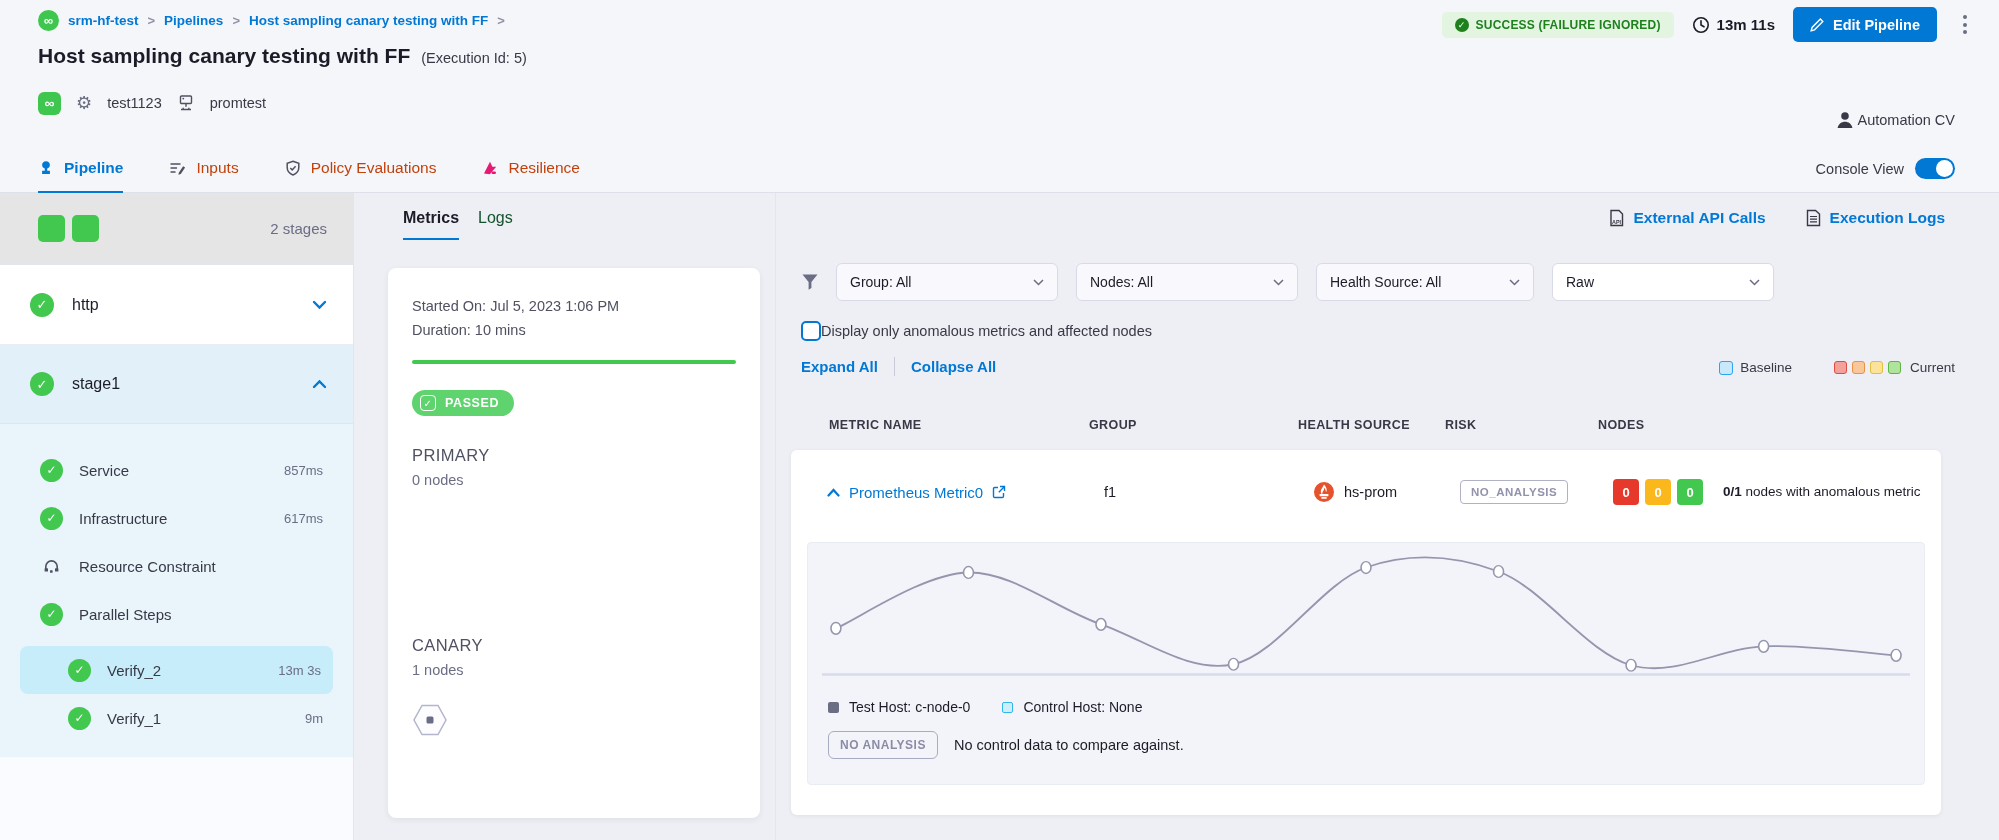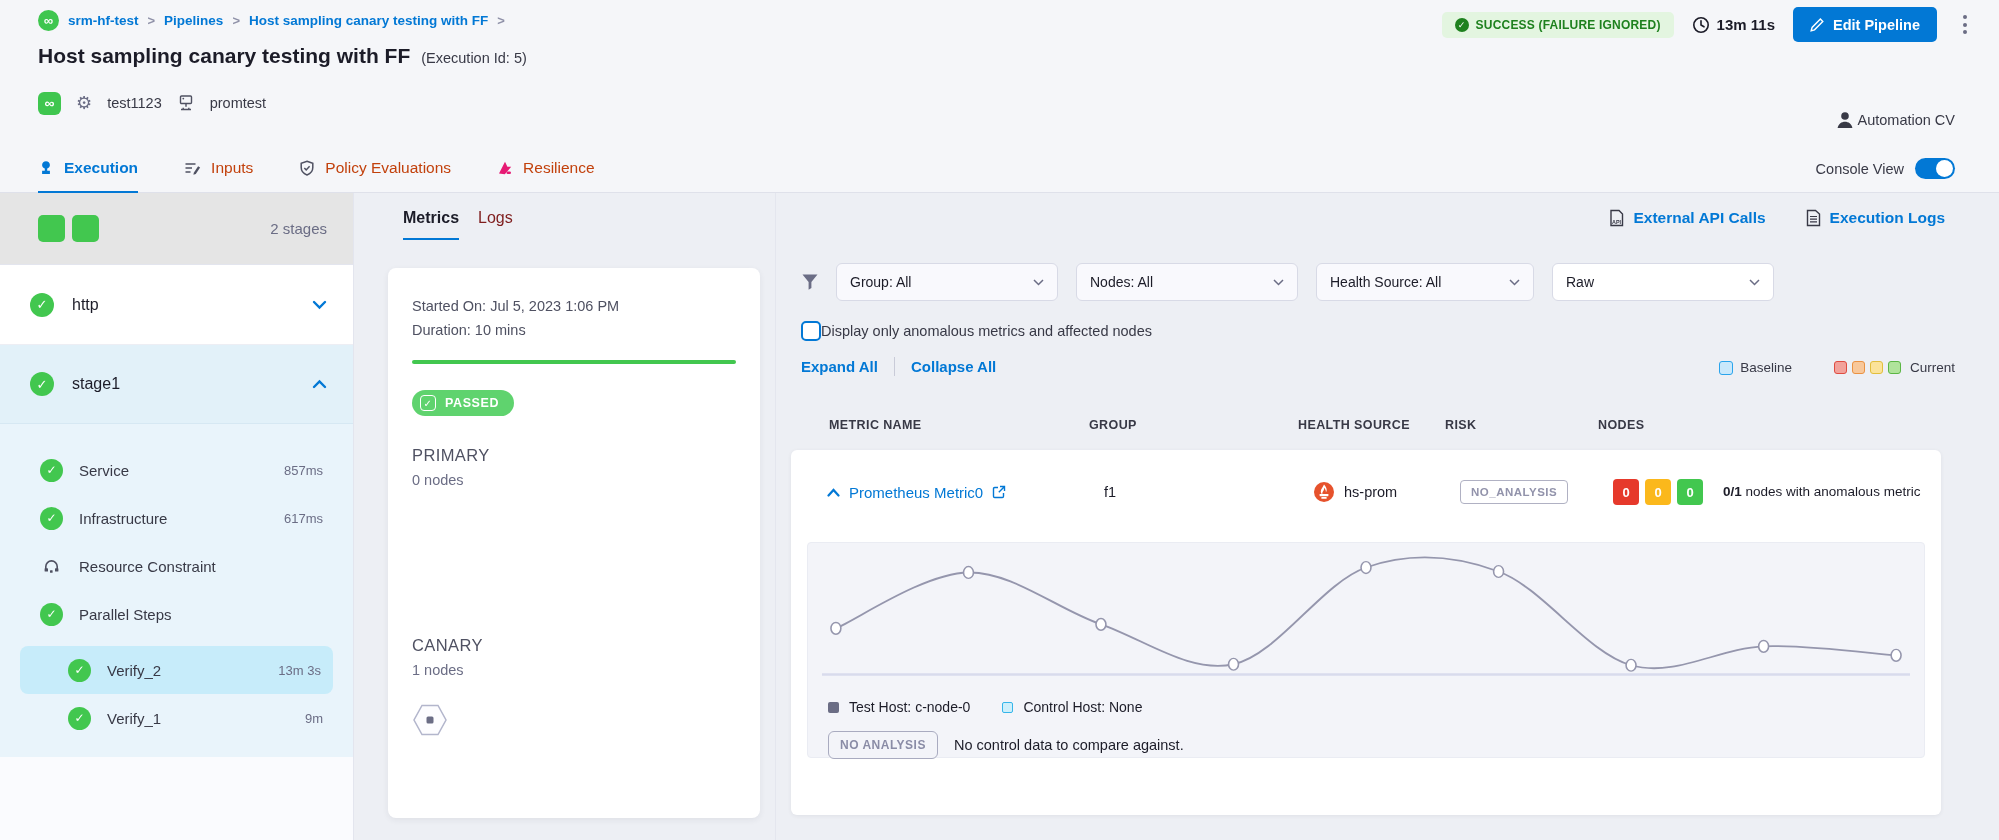--- a/index.html
+++ b/index.html
@@ -58,21 +58,21 @@
   .step .check { width:23px; height:23px; font-size:12px; }
   .step-label { margin-left:16px; font-size:15px; color:#383946; }
   .step-dur { margin-left:auto; font-size:13px; color:#6b6d85; }
   .step.sub { padding-left:68px; }
   .step.sub.selected { margin:8px 20px 0 20px; padding:0 12px 0 48px; background:#c7ecfa; border-radius:8px; }
   .res-icon { width:23px; display:flex; justify-content:center; }
 
   
   .exec-col { position:absolute; left:354px; top:193px; width:421px; bottom:0; }
   .exec-tabs { position:absolute; left:49px; top:16px; display:flex; gap:19px; }
-  .exec-tab { font-size:16px; color:#7f1d1d; padding-bottom:11px; border-bottom:2.5px solid transparent; cursor:pointer; }
+  .exec-tab { font-size:16px; color:#14532d; padding-bottom:11px; border-bottom:2.5px solid transparent; cursor:pointer; }
   .exec-tab.active { font-weight:700; color:#1c1c28; border-bottom-color:#0278d5; }
   .exec-card { position:absolute; left:34px; top:75px; width:372px; height:550px; background:#fff; border-radius:8px; box-shadow:0 2px 6px rgba(40,41,61,.07); padding:30px 24px; }
   .meta-line { font-size:14.5px; color:#4f5162; margin-bottom:8px; }
   .progress { height:4px; background:#42c74f; border-radius:2px; margin:22px 0 26px; }
   .passed { display:inline-flex; align-items:center; gap:9px; background:#5fd36e; border-radius:15px; padding:5px 15px 5px 8px; color:#fff; font-size:12.5px; font-weight:700; letter-spacing:.6px; }
   .passed-check { width:16px; height:16px; border:1.6px solid #fff; border-radius:4px; display:flex; align-items:center; justify-content:center; font-size:10px; }
   .group-label { margin-top:30px; font-size:16.5px; color:#4f5162; letter-spacing:.4px; }
   .group-nodes { margin-top:7px; font-size:14.5px; color:#6b6d85; }
   .canary-block { margin-top:148px; }
   .hex-wrap { margin-top:26px; cursor:pointer; width:36px; }
@@ -111,21 +111,21 @@
   .cell-text { font-size:14.5px; color:#1c1c28; }
   .hs { gap:9px; }
   .risk-badge { border:1.5px solid #b0b1c3; border-radius:4px; padding:5px 10px; font-size:11.5px; font-weight:700; letter-spacing:.5px; color:#9293ab; background:#fff; }
   .node-badges { gap:6px; }
   .nbadge { width:26px; height:26px; border-radius:4px; color:#fff; font-size:13px; font-weight:700; display:flex; align-items:center; justify-content:center; }
   .nb-red { background:#e6392b; }
   .nb-yellow { background:#fbb81c; }
   .nb-green { background:#42c74f; }
   .nodes-summary { margin-left:14px; width:230px; font-size:13.5px; color:#1c1c28; line-height:1.35; }
   .nodes-summary b { font-weight:700; }
-  .chart-panel { position:absolute; left:16px; top:92px; right:16px; height:216px; background:#f3f4f9; border:1px solid #eaecf3; border-radius:4px; }
+  .chart-panel { position:absolute; left:16px; top:92px; right:16px; height:243px; background:#f3f4f9; border:1px solid #eaecf3; border-radius:4px; }
   .chart-svg { position:absolute; left:10px; right:10px; top:10px; width:calc(100% - 20px); height:136px; }
   .chart-legend { position:absolute; left:20px; top:156px; display:flex; align-items:center; gap:32px; font-size:14px; color:#1c1c28; }
   .cl-item { display:flex; align-items:center; gap:10px; }
   .cl-sq { width:11px; height:11px; border-radius:2px; }
   .cl-test { background:#6b6d85; }
   .cl-control { background:#cdeffb; border:1.5px solid #35b5ea; }
   .analysis-row { position:absolute; left:20px; top:188px; display:flex; align-items:center; gap:16px; }
   .na-badge { border:1.6px solid #a9abc0; color:#8a8ca6; border-radius:6px; padding:6px 11px; font-size:12px; font-weight:700; letter-spacing:.5px; background:#f3f4f9; }
   .na-msg { font-size:14.5px; color:#1c1c28; }
 </style>
@@ -199,21 +199,21 @@
       <span class="meta-label">Automation CV</span>
     </div>
   </header>
 
   <nav class="tabbar">
     <div class="tabs">
       <div class="tab active">
         <svg width="16" height="16" viewBox="0 0 16 16">
             <path d="M8 1.2c2.2 0 3.9 1.6 3.9 3.7 0 1.7-1.2 3.1-2.7 3.5v2.4h2.7v3.3H4.1v-3.3h2.7V8.4C5.3 8 4.1 6.6 4.1 4.9 4.1 2.8 5.8 1.2 8 1.2z" fill="#0278d5"></path>
           </svg>
-        <span>Execution</span>
+        <span>Pipeline</span>
       </div>
       <div class="tab">
         <svg width="17" height="16" viewBox="0 0 17 16">
             <g stroke="#4f5162" stroke-width="1.6" fill="none">
               <path d="M1.5 4h10M1.5 8h6.5M1.5 12h5"></path>
             </g>
             <path d="M9.8 12.8l4.3-6.5 2 1.3-4.3 6.5-2.4.6z" fill="#4f5162"></path>
           </svg>
         <span>Inputs</span>
       </div>

